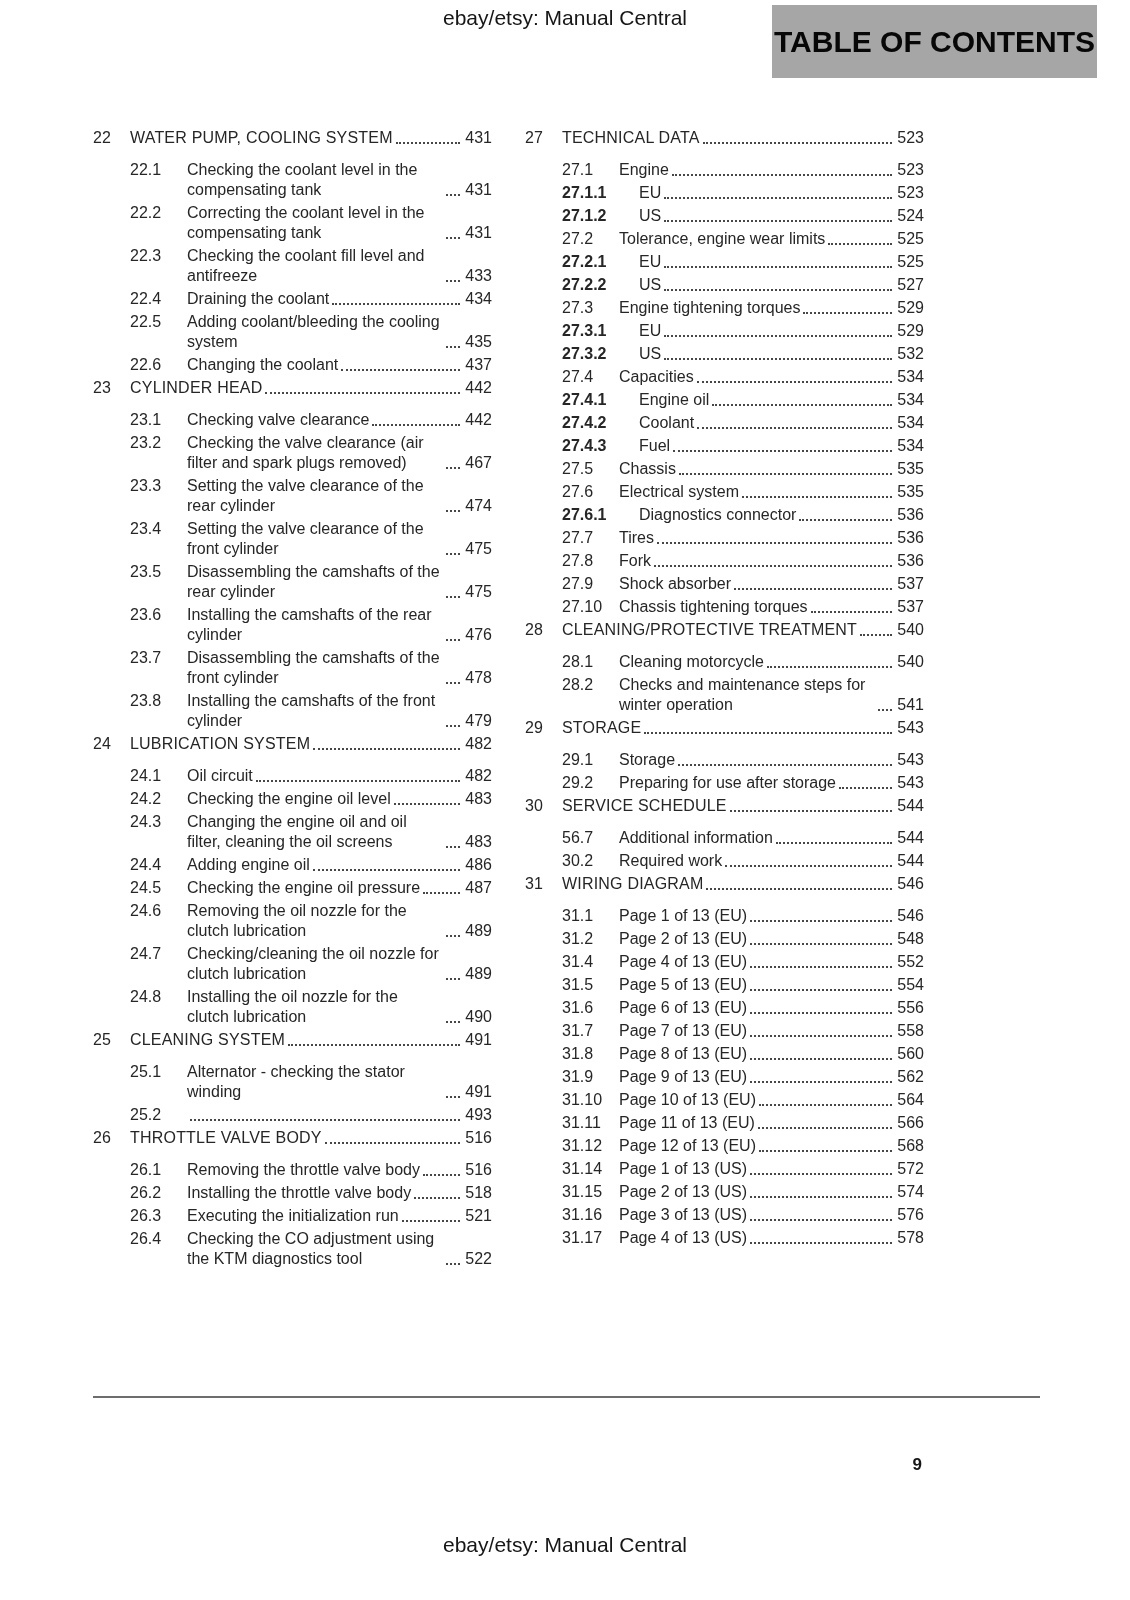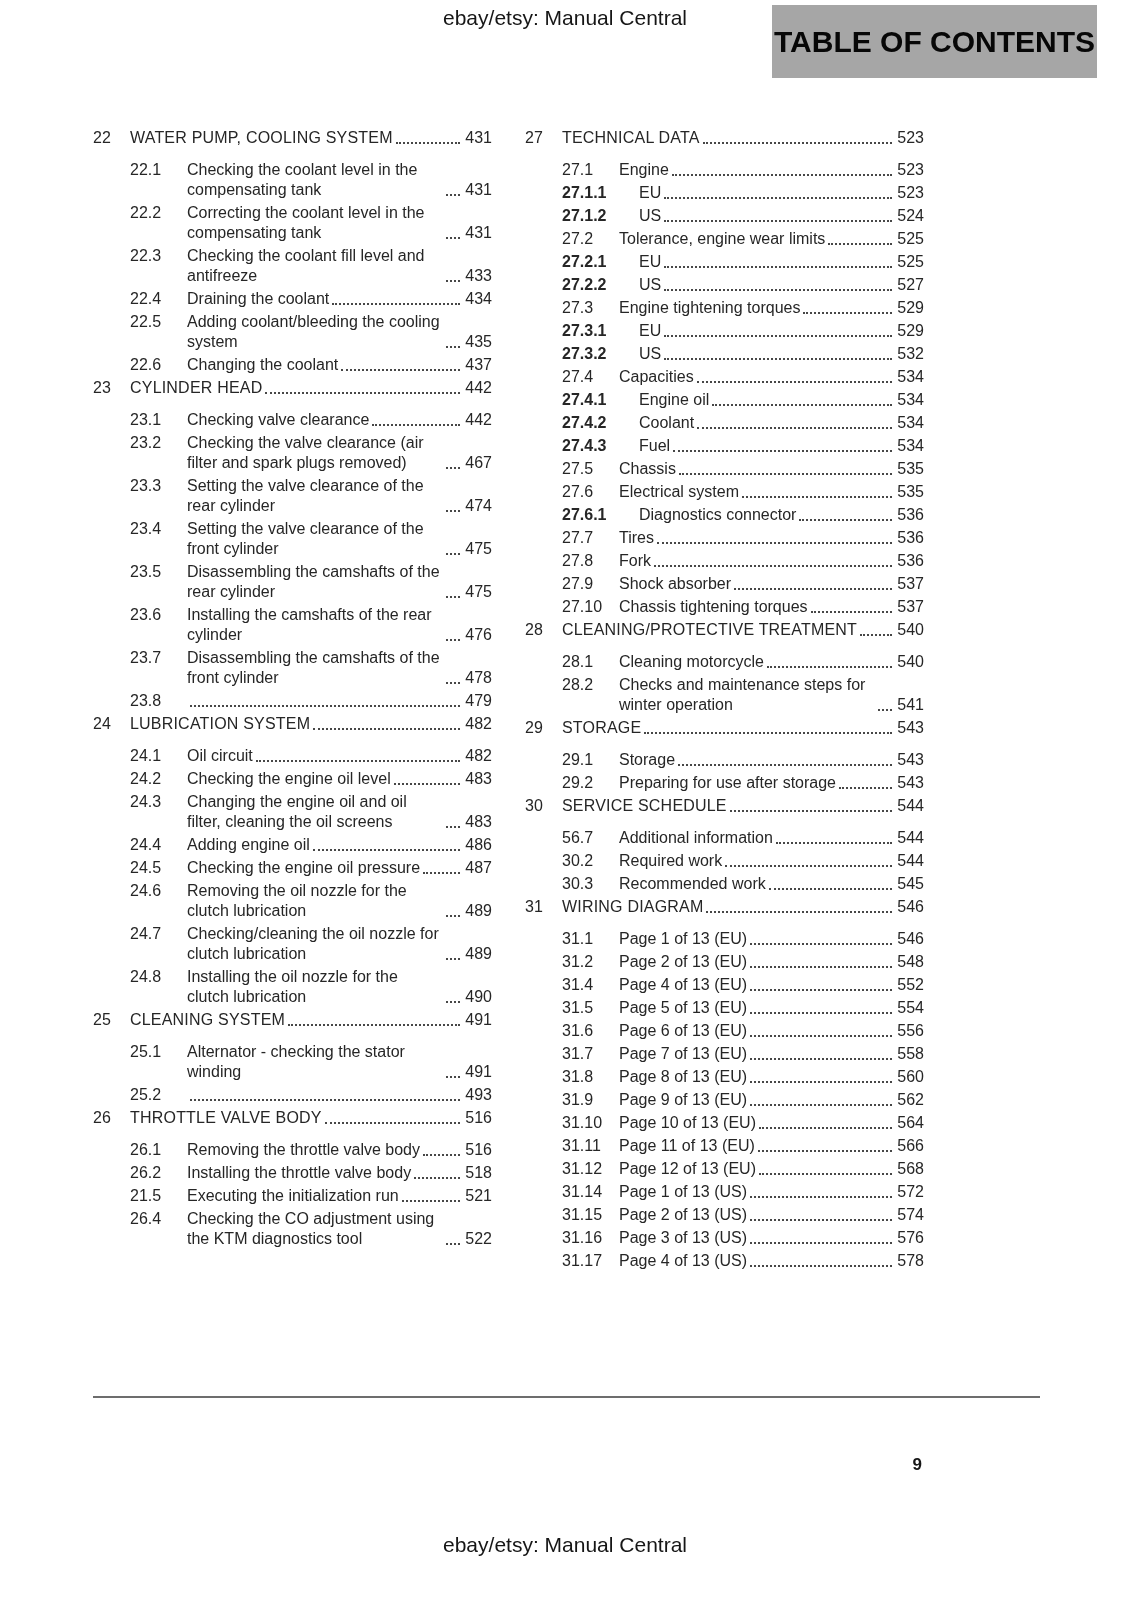--- a/index.html
+++ b/index.html
@@ -204,20 +204,21 @@
             <span class="num">23.7</span>
             <span class="body">
               <span class="title">Disassembling the camshafts of the front cylinder</span>
               <span class="leader"></span>
               <span class="page">478</span>
             </span>
           </div>
           <div class="row item">
             <span class="num">23.8</span>
             <span class="body">
+              <span class="title">Installing the camshafts of the front cylinder</span>
               <span class="leader"></span>
               <span class="page">479</span>
             </span>
           </div>
         </div>
       </div>
       <div class="section">
         <div class="row chapter">
           <span class="num">24</span>
           <span class="body">
@@ -340,21 +341,21 @@
           </div>
           <div class="row item">
             <span class="num">26.2</span>
             <span class="body">
               <span class="title">Installing the throttle valve body</span>
               <span class="leader"></span>
               <span class="page">518</span>
             </span>
           </div>
           <div class="row item">
-            <span class="num">21.5</span>
+            <span class="num">26.3</span>
             <span class="body">
               <span class="title">Executing the initialization run</span>
               <span class="leader"></span>
               <span class="page">521</span>
             </span>
           </div>
           <div class="row item">
             <span class="num">26.4</span>
             <span class="body">
               <span class="title">Checking the CO adjustment using the KTM diagnostics tool</span>
@@ -611,28 +612,20 @@
               <span class="leader"></span>
               <span class="page">544</span>
             </span>
           </div>
           <div class="row item">
             <span class="num">30.2</span>
             <span class="body">
               <span class="title">Required work</span>
               <span class="leader"></span>
               <span class="page">544</span>
-            </span>
-          </div>
-          <div class="row item">
-            <span class="num">30.3</span>
-            <span class="body">
-              <span class="title">Recommended work</span>
-              <span class="leader"></span>
-              <span class="page">545</span>
             </span>
           </div>
         </div>
       </div>
       <div class="section">
         <div class="row chapter">
           <span class="num">31</span>
           <span class="body">
             <span class="title">WIRING DIAGRAM</span>
             <span class="leader"></span>

